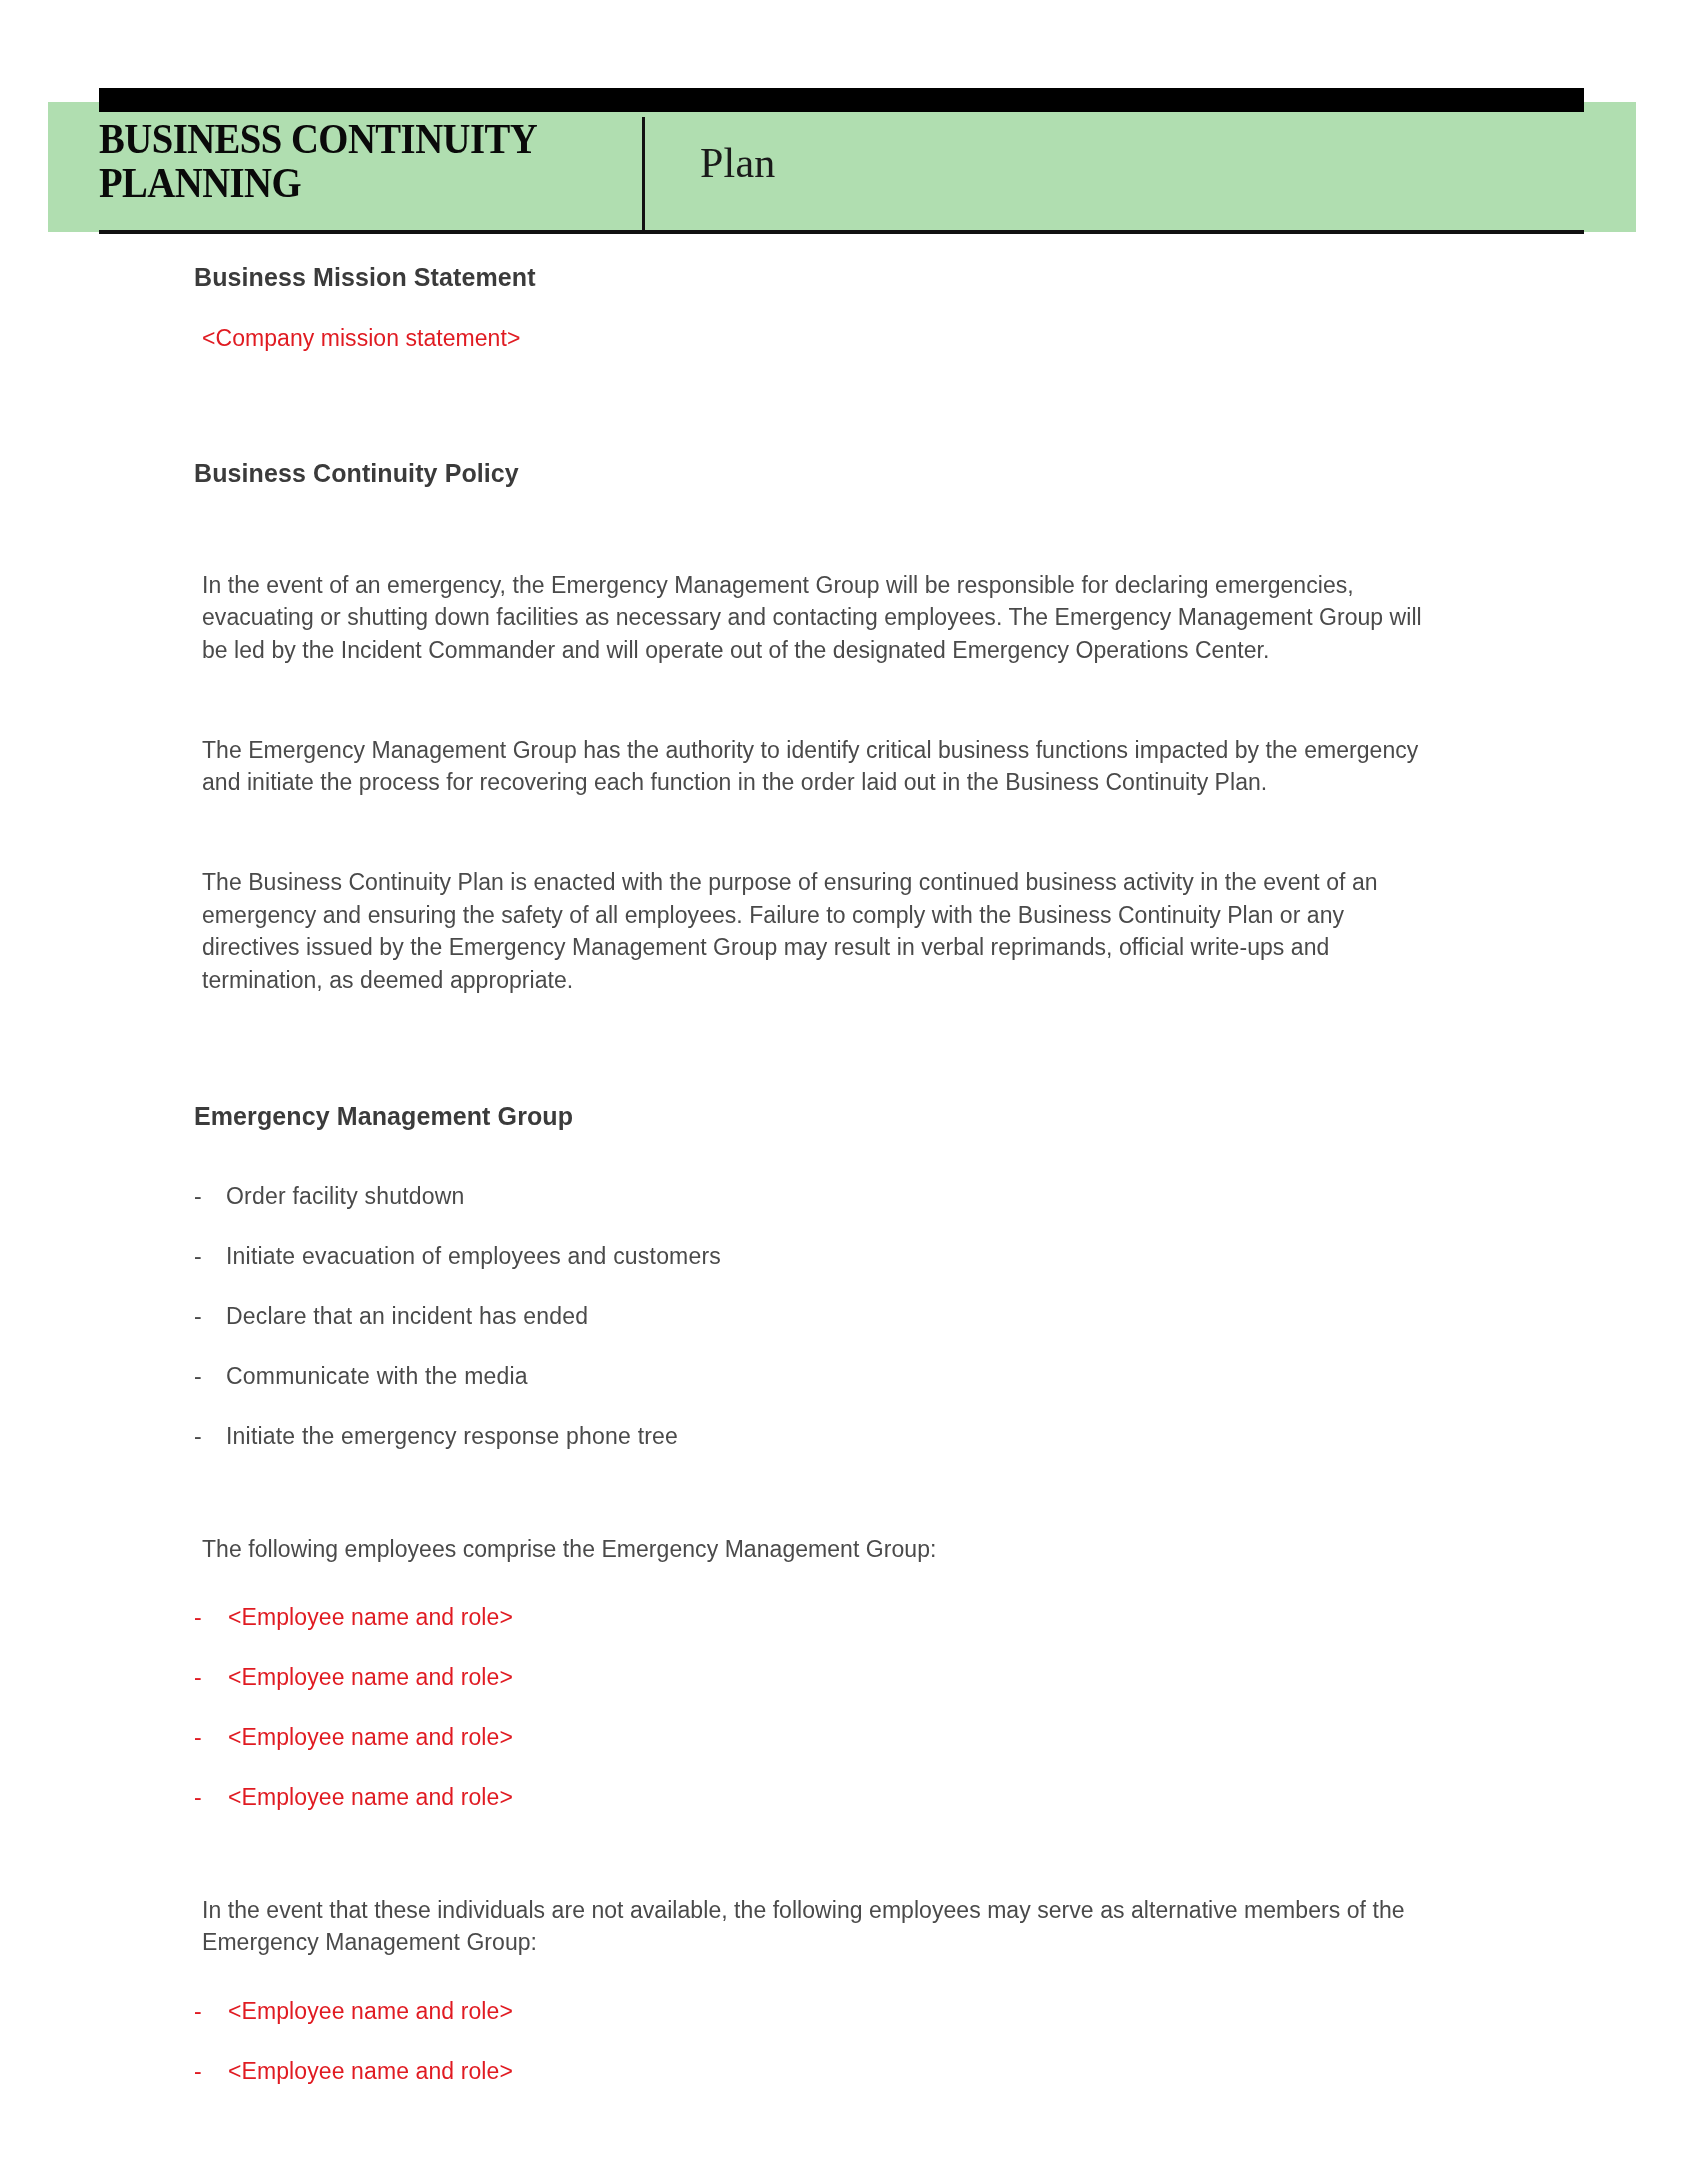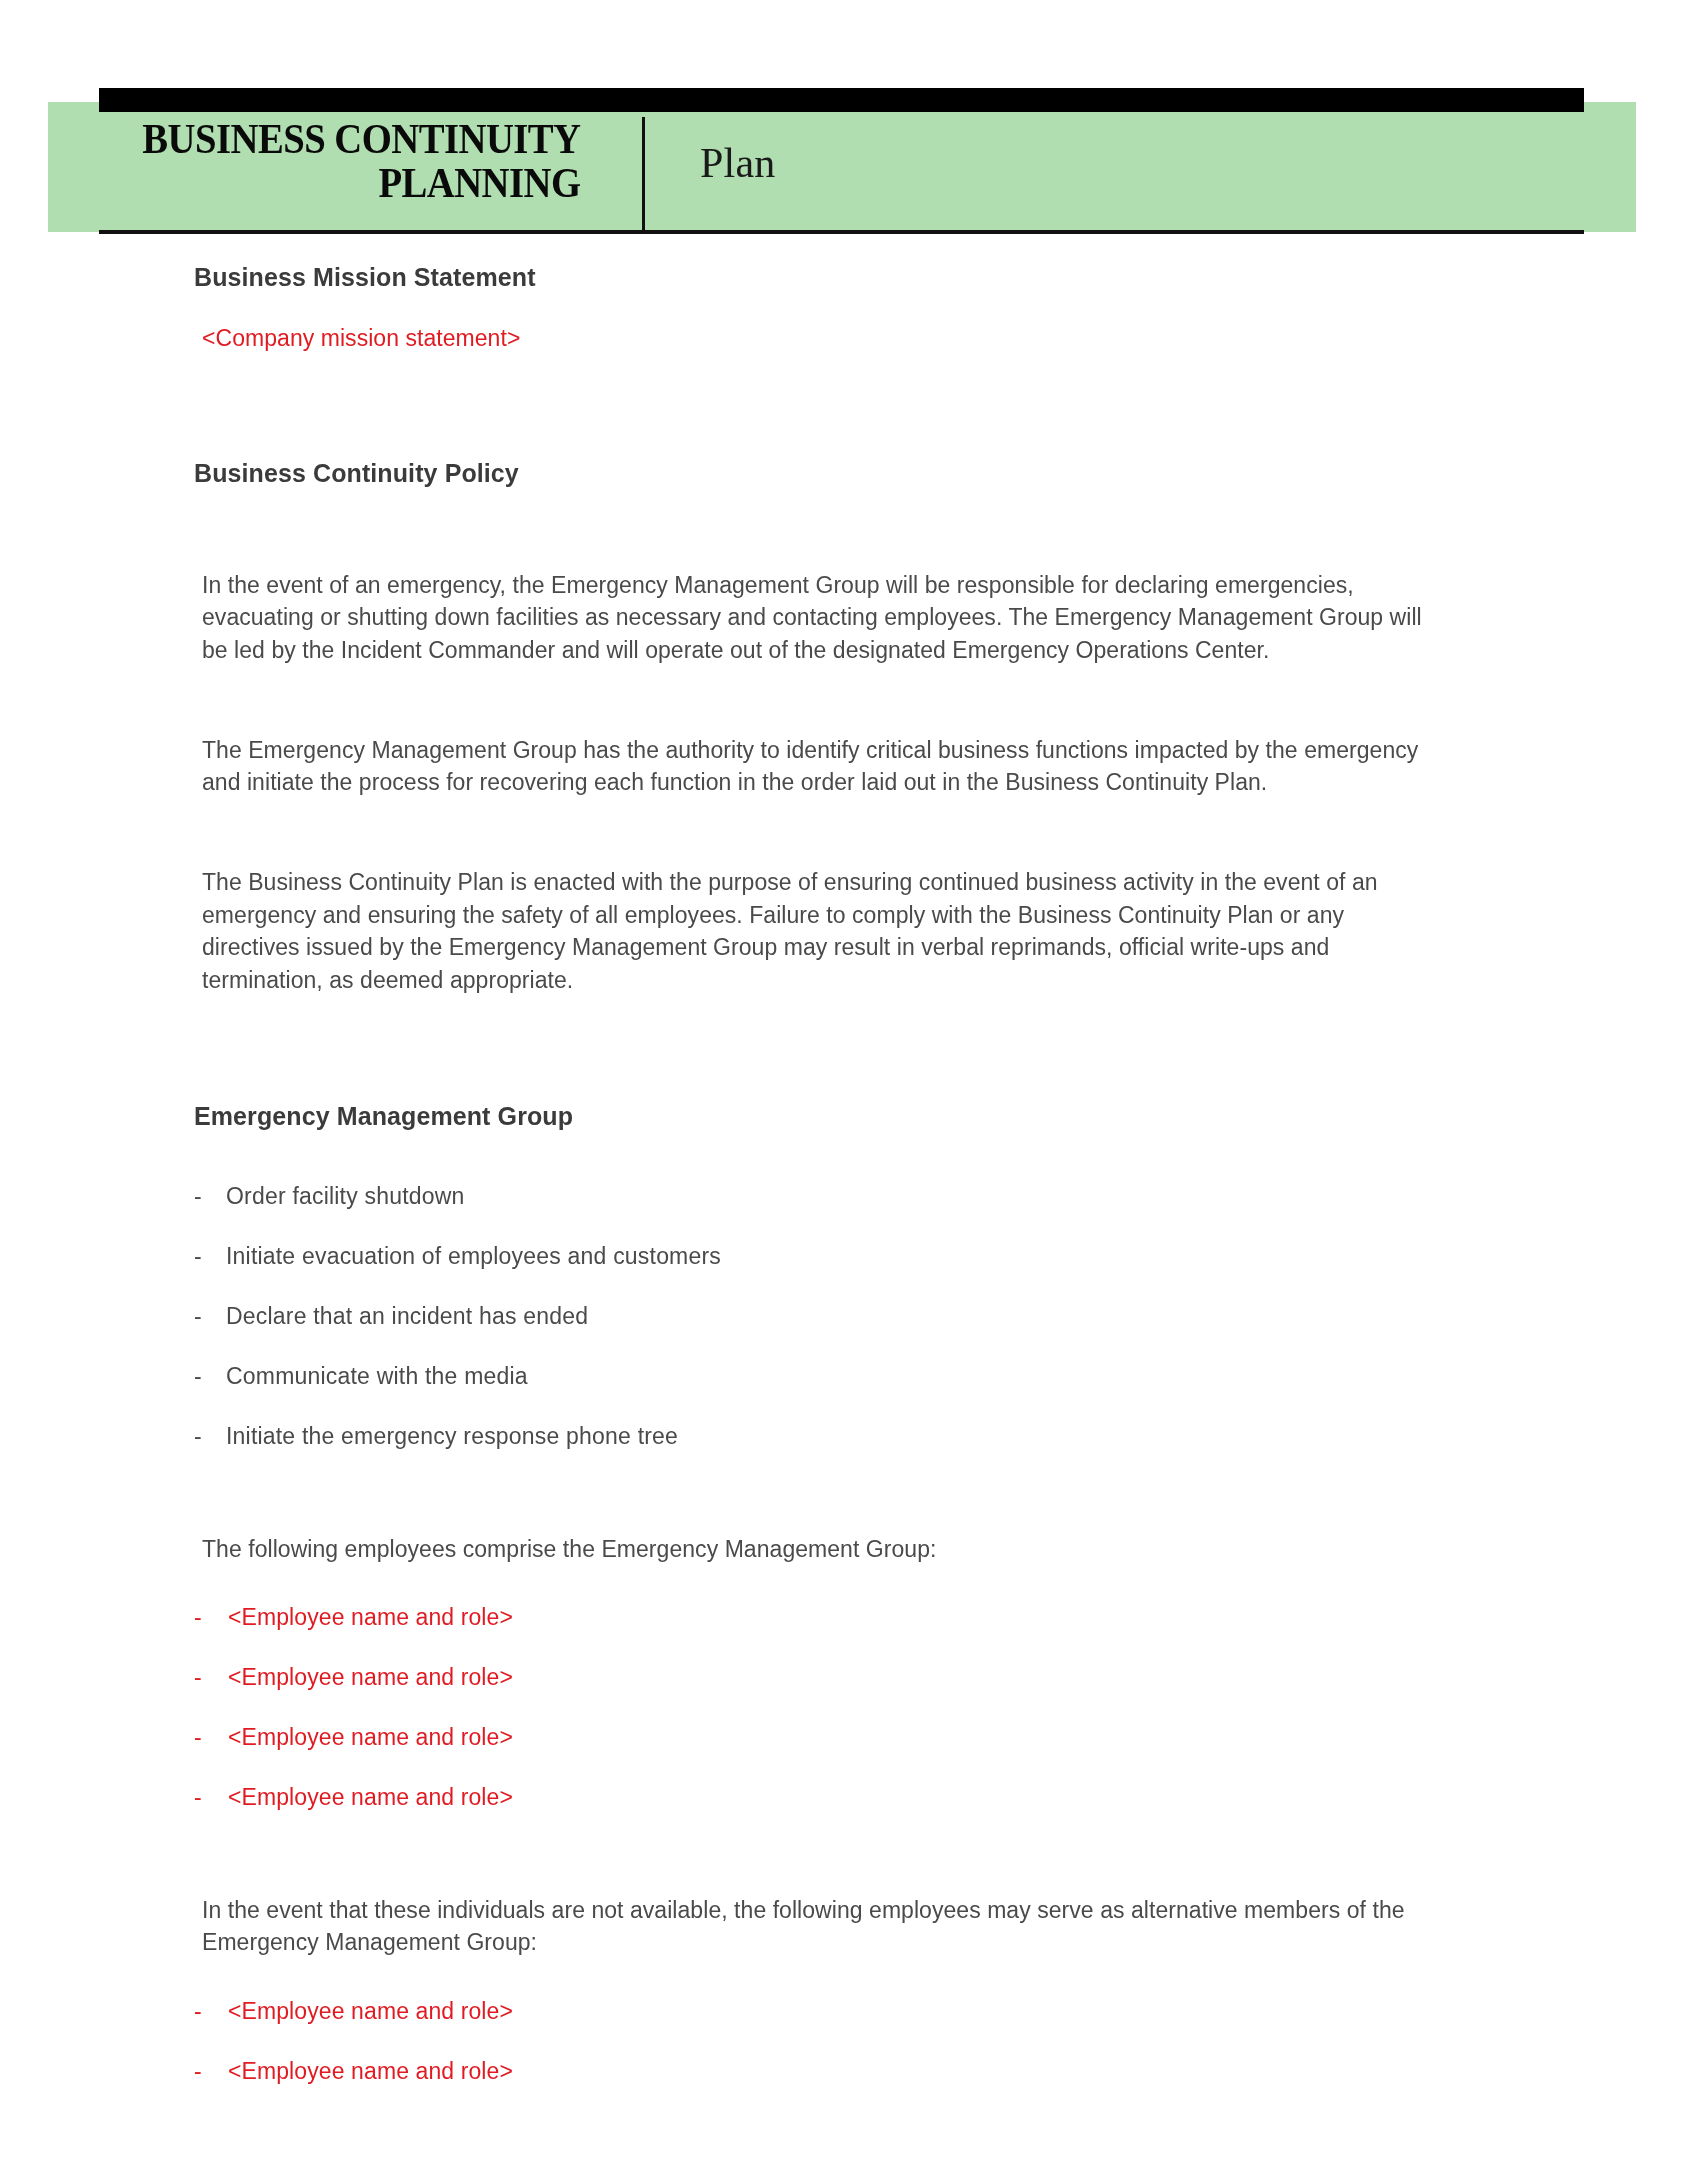--- a/index.html
+++ b/index.html
@@ -22,21 +22,20 @@
     background: #ffffff;
   }
 
   
   .header-wrap {
     position: absolute;
     left: 0;
     top: 0;
     width: 1416px;
     height: 248px;
-    text-align: right;
   }
   .header-green {
     position: absolute;
     left: 48px;
     top: 102px;
     width: 1588px;
     height: 130px;
     background: #b0deb0;
   }
   .header-blackbar {

